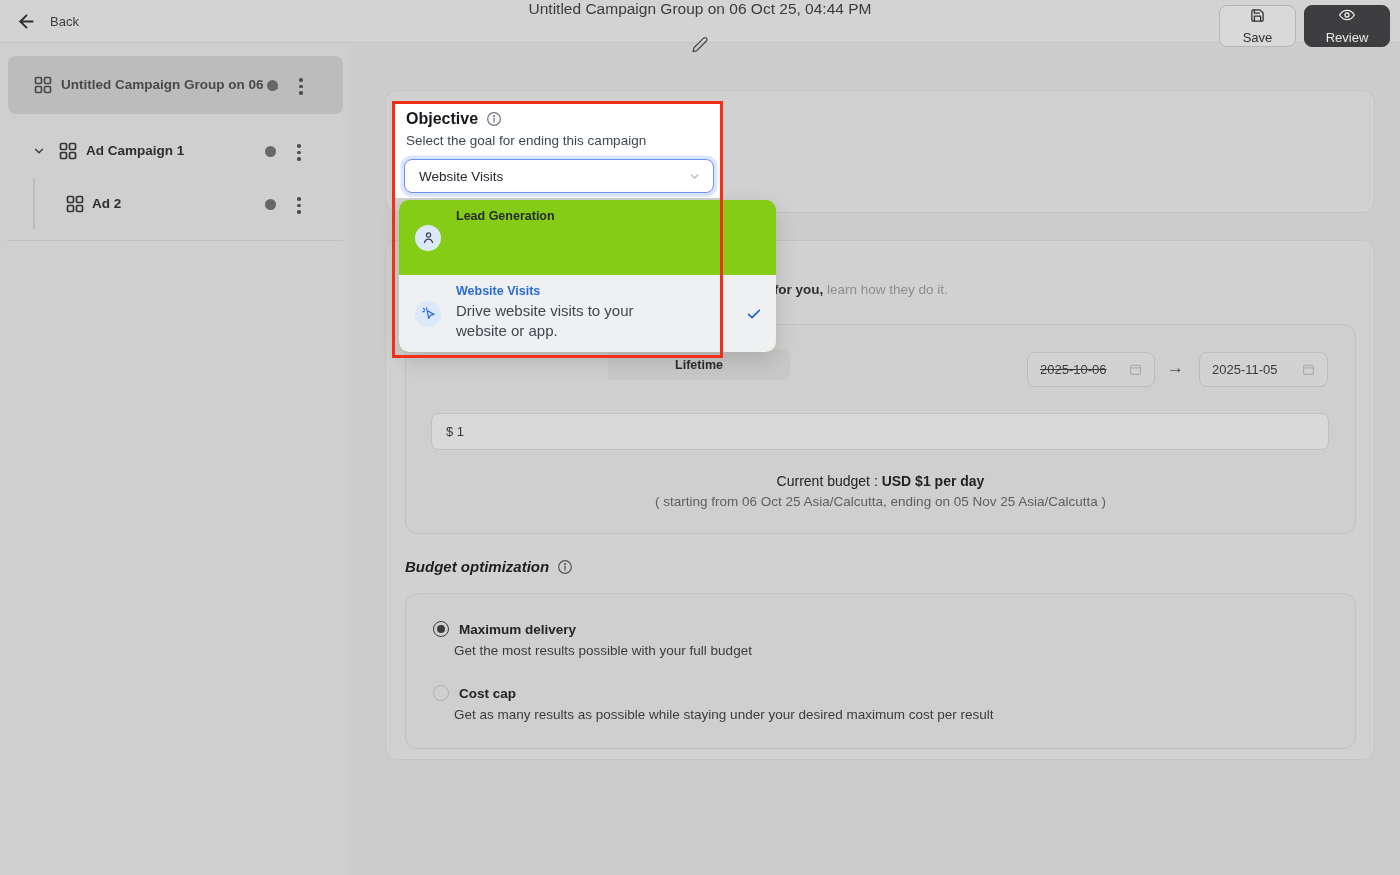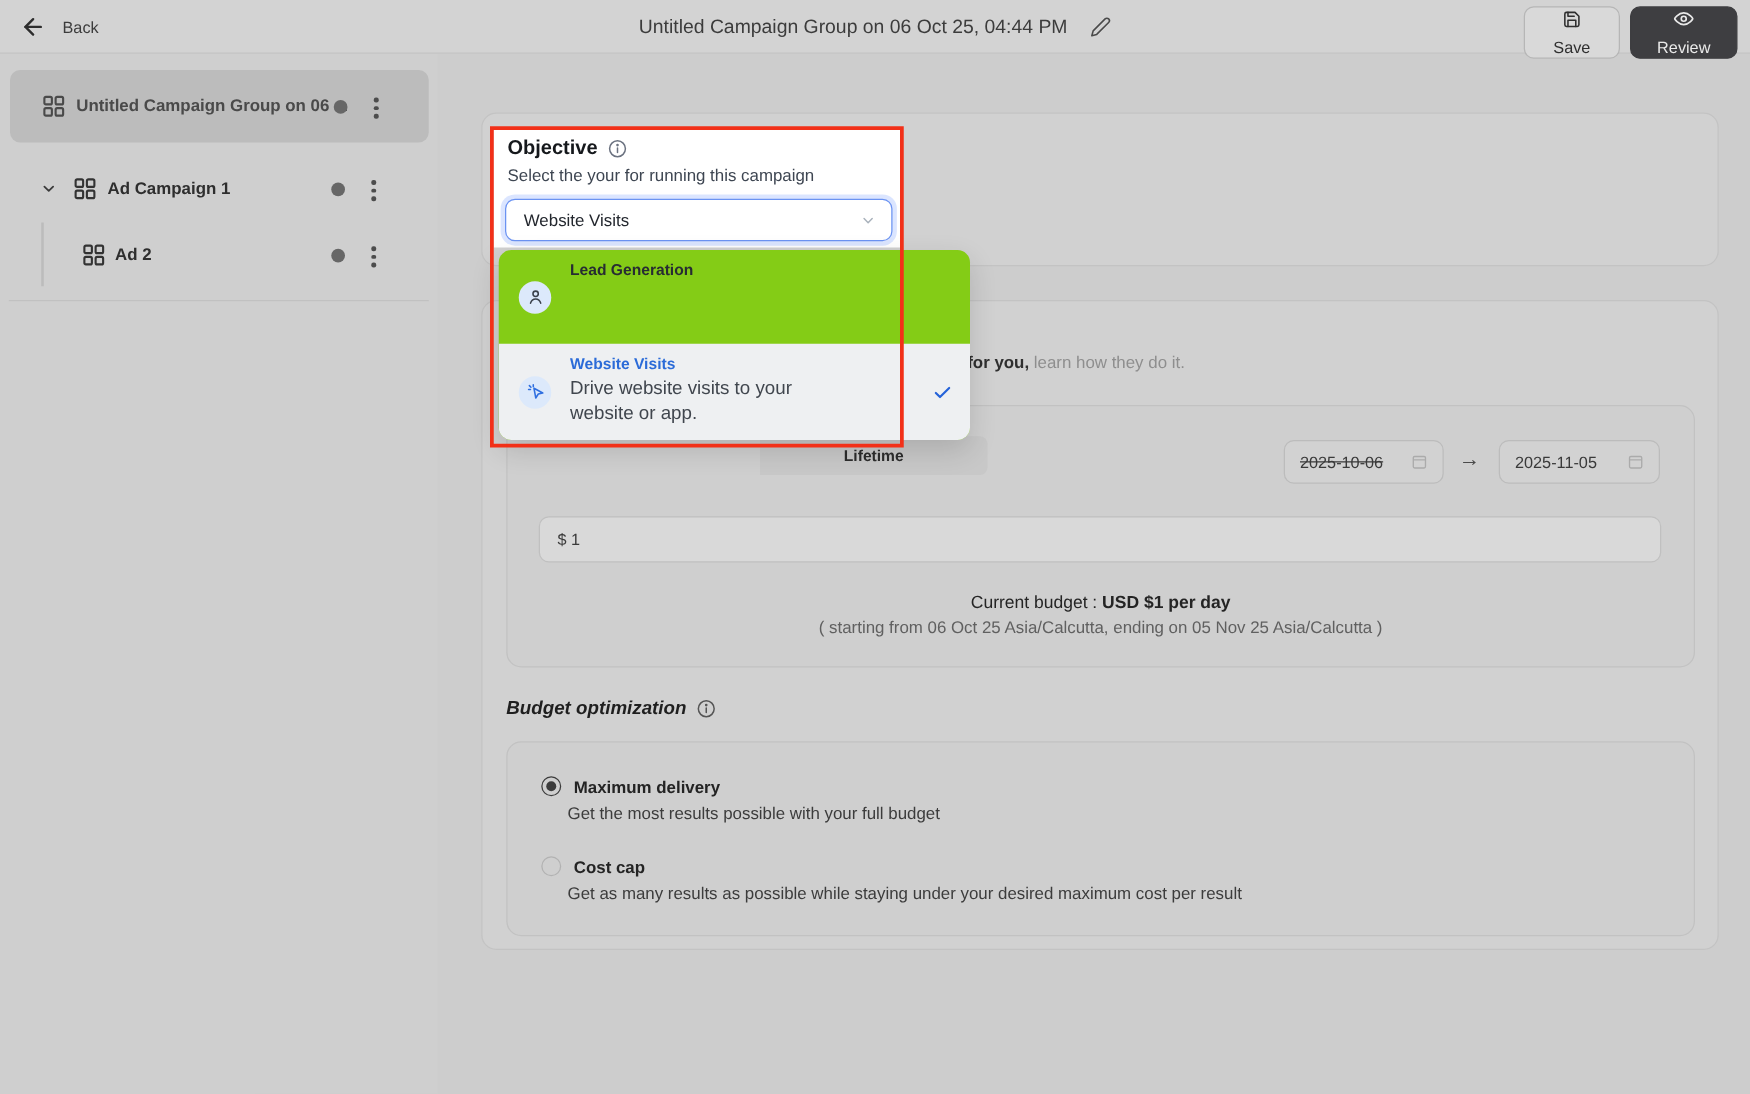--- a/index.html
+++ b/index.html
@@ -5,21 +5,21 @@
   * { margin:0; padding:0; box-sizing:border-box; }
   html,body { width:1400px; height:875px; overflow:hidden; }
   body { font-family:"Liberation Sans", sans-serif; background:#cdcdcd; position:relative; }
 
   
   .topbar { position:absolute; left:0; top:0; width:1400px; height:43px; background:#d3d3d3;
             border-bottom:1px solid rgba(0,0,0,0.07); z-index:20; }
   .back-btn { position:absolute; left:16px; top:0; height:43px; display:flex; align-items:center; gap:13px; cursor:pointer; }
   .back-label { font-size:13px; color:#3c3c3c; font-weight:500; }
   .title-wrap { position:absolute; left:50%; transform:translateX(-50%); top:0; height:43px;
-                display:flex; align-items:center; gap:18px; }
+                display:flex; align-items:center; gap:18px;flex-direction:column; }
   .page-title { font-size:15.5px; color:#3c3c3c; font-weight:500; white-space:nowrap; }
   .tb-actions { position:absolute; right:10px; top:5px; display:flex; gap:8px; }
   .btn { height:42px; border-radius:8px; display:flex; align-items:center; justify-content:center;
          gap:7px; font-size:13px; cursor:pointer;flex-direction:column; }
   .btn-save { width:77px; background:#d9d9d9; border:1px solid #b6b6b6; color:#2f2f2f; }
   .btn-review { width:86px; background:#3e3e41; border:1px solid #3e3e41; color:#e9e9e9; }
 
   
   .sidebar { position:absolute; left:0; top:43px; width:350px; bottom:0; background:#cfcfcf; z-index:5; }
   .side-item-selected { position:absolute; left:8px; top:13px; width:335px; height:58px; border-radius:8px;
@@ -287,21 +287,21 @@
   <div class="obj-heading">
     <span>Objective</span>
     <span>
       <svg width="16" height="16" viewBox="0 0 24 24" fill="none" stroke="#6b7280" stroke-width="1.8">
           <circle cx="12" cy="12" r="9.5"></circle>
           <path d="M12 11v5.5" stroke-linecap="round"></path>
           <circle cx="12" cy="7.6" r="0.7" fill="#6b7280"></circle>
         </svg>
     </span>
   </div>
-  <div class="obj-sub">Select the your for running this campaign</div>
+  <div class="obj-sub">Select the goal for ending this campaign</div>
   <div class="obj-select">
     <span>Website Visits</span>
     <span>
       <svg width="13" height="13" viewBox="0 0 24 24" fill="none" stroke="#a9b2bc" stroke-width="2.2" stroke-linecap="round" stroke-linejoin="round">
           <path d="M6 9l6 6 6-6"></path>
         </svg>
     </span>
   </div>
 </div>
 

